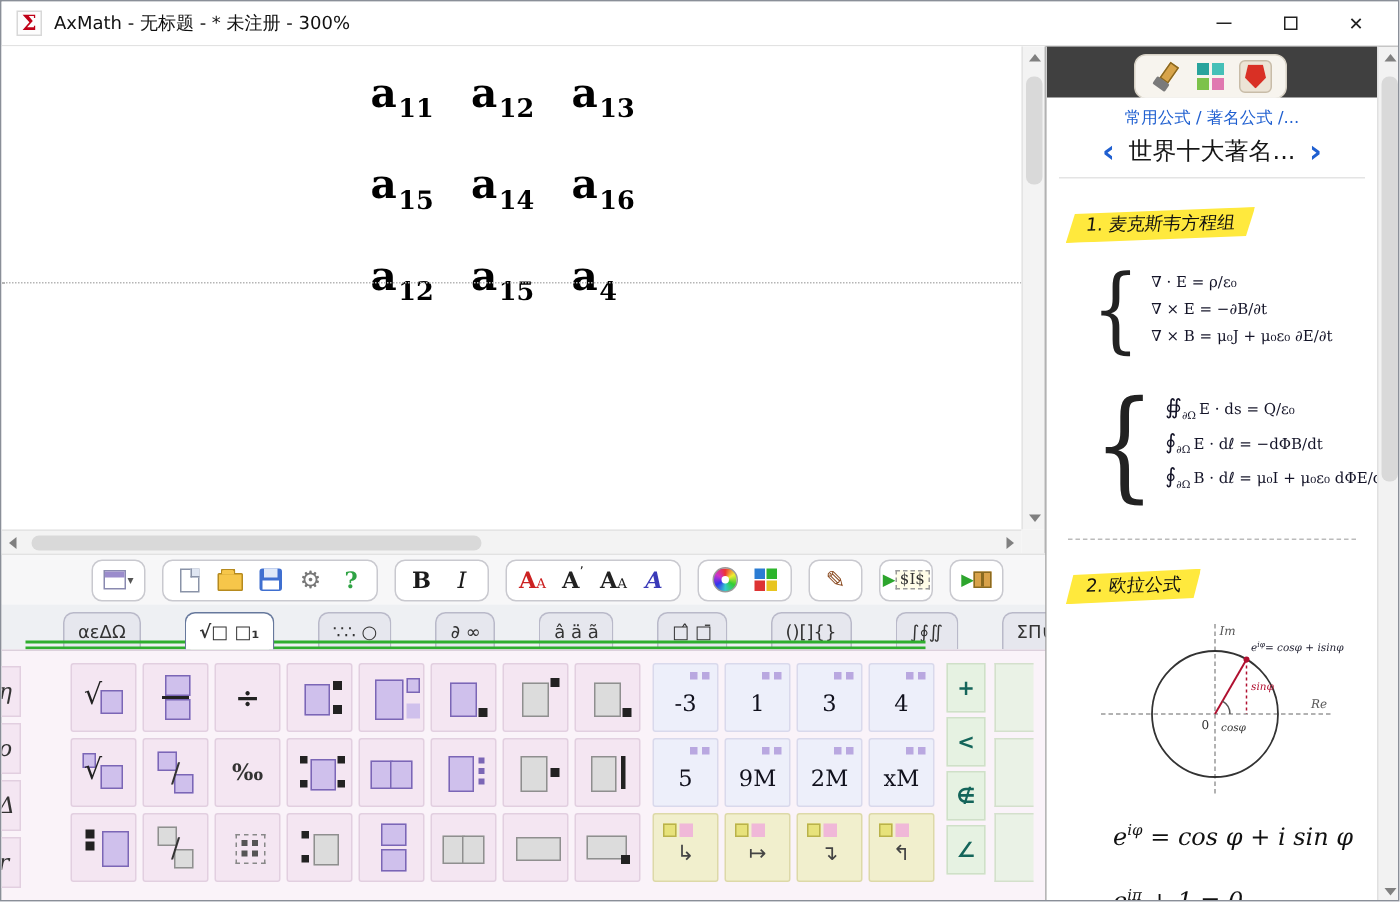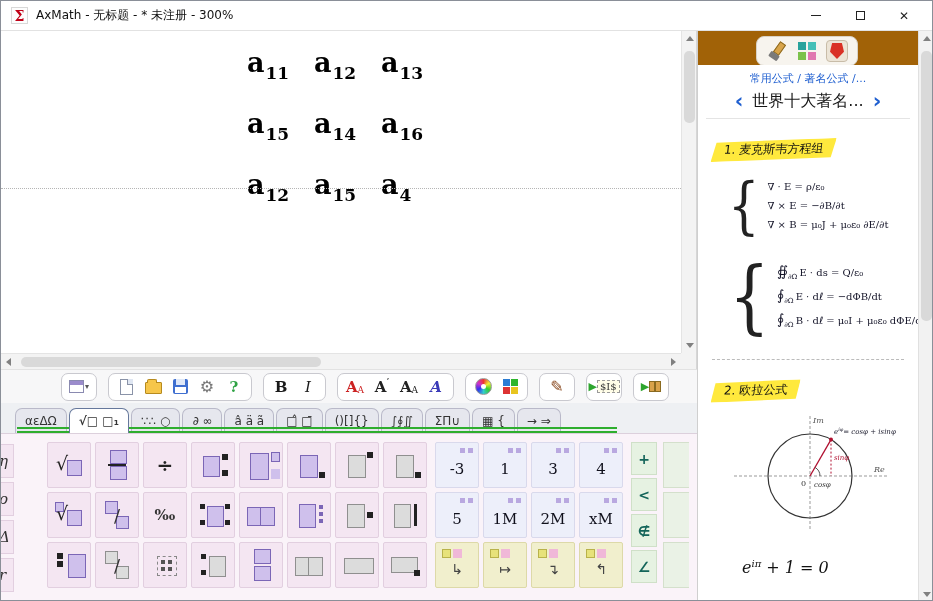--- a/index.html
+++ b/index.html
@@ -61,21 +61,21 @@
   .i-grid{display:grid;grid-template-columns:7px 7px;grid-auto-rows:7px;gap:1px;}
   .i-grid i{display:block;} .cg1{background:#2b7cd3;} .cg2{background:#2db52d;} .cg3{background:#d33;} .cg4{background:#e8c520;}
   .i-pen{font-size:16px;color:#8a4a20;}
   .i-play{font-size:11px;color:#2da52d;}
   .i-dollar{font-family:"DejaVu Serif",serif;font-size:10px;color:#333;border:1px dashed #9a9a9a;padding:0 2px;background:#fffde8;}
   .i-box{width:12px;height:11px;background:#d9a24a;border:1px solid #8a6a20;position:relative;}
   .i-box::before{content:"";position:absolute;left:4px;top:0;bottom:0;width:2px;background:#8a6a20;}
 
   
   .tabrow{position:absolute;left:0;top:402px;width:696px;height:30px;background:#eef0f3;display:flex;align-items:flex-end;padding-left:14px;position:absolute;}
-  .tab{height:25px;padding:0 9px;display:flex;align-items:center;font-size:12px;color:#333;background:#e6e7ee;border:1px solid #b9b9c9;border-bottom:none;border-radius:7px 7px 0 0;margin-right:2px;cursor:pointer;white-space:nowrap;}
+  .tab{height:25px;padding:0 9px;display:flex;align-items:center;font-size:12px;color:#333;background:#e6e7ee;border:1px solid #b9b9c9;border-bottom:none;border-radius:7px 7px 0 0;margin-right:2px;cursor:pointer;white-space:nowrap;margin-left:27px;}
   .tab.active{background:#fff;border-color:#66789c;font-weight:bold;position:relative;z-index:2;}
   .greenline1{position:absolute;left:16px;width:600px;bottom:4px;height:2px;background:#2eae2e;}
   .greenline2{position:absolute;left:16px;width:600px;bottom:0;height:2px;background:#2eae2e;}
 
   
   .palette{position:absolute;left:0;top:432px;width:696px;height:169px;background:#faf3f9;border-top:1px solid #dcd0dc;}
   .pcell{--pf:#cfc0ec;--pb:#7b66b6;--gf:#dcdcdc;--gb:#8f8f8f;position:relative;width:44px;height:46px;background:#f4e6f2;border:1px solid #e2cfe0;border-radius:2px;display:flex;align-items:center;justify-content:center;cursor:pointer;}
   .pg{font-family:"DejaVu Serif",serif;font-size:16px;color:#222;z-index:1;}
   .prow{position:absolute;display:flex;gap:4px;left:46px;}
   .prow1{top:8px;} .prow2{top:58px;} .prow3{top:108px;}
@@ -135,21 +135,21 @@
   .t-wideg2::before{content:"";position:absolute;left:7px;top:14px;width:25px;height:14px;background:var(--gf);border:1px solid var(--gb);}
   .t-wideg2::after{content:"";position:absolute;right:6px;bottom:11px;width:6px;height:6px;background:#222;}
   .t-num{background:#edeffa;border-color:#d9d9ec;}
   .t-num .num{font-family:"DejaVu Serif",serif;font-size:15px;color:#10101c;margin-top:8px;}
   .t-num::before{content:"";position:absolute;right:5px;top:5px;width:5px;height:5px;background:#b9a8e0;box-shadow:-8px 0 0 #b9a8e0;}
   .t-arr{background:#f1efcd;border-color:#ddd9a8;}
   .t-arr .pg{font-family:"DejaVu Sans",sans-serif;font-size:14px;color:#444;margin-top:8px;}
   .t-arr::before{content:"";position:absolute;left:6px;top:6px;width:7px;height:7px;background:#e7e27a;border:1px solid #b9b24a;box-shadow:11px 0 0 #f0b8d8;}
 
   
-  .sidebar{position:absolute;left:696px;top:30px;width:237px;height:571px;background:#a16207;border-left:1px solid #cfcfcf;}
+  .sidebar{position:absolute;left:696px;top:30px;width:237px;height:571px;background:#404040;border-left:1px solid #cfcfcf;}
   .sgroup{position:absolute;left:58px;top:5px;display:flex;gap:8px;padding:3px 9px;background:#f7f4ee;border:1px solid #d8d2c6;border-radius:8px;align-items:center;}
   .si{width:22px;height:22px;display:flex;align-items:center;justify-content:center;cursor:pointer;border-radius:4px;}
   .si.sel{background:#ece4d6;border:1px solid #c8bca8;}
   .si-brush{position:relative;width:18px;height:18px;}
   .si-brush::before{content:"";position:absolute;left:8px;top:0;width:5px;height:11px;background:#d8a44a;border:1px solid #8a6820;transform:rotate(35deg);}
   .si-brush::after{content:"";position:absolute;left:1px;bottom:1px;width:10px;height:6px;background:#7a7a7a;border-radius:1px;transform:rotate(35deg);}
   .si-grid{display:grid;grid-template-columns:8px 8px;grid-auto-rows:8px;gap:2px;}
   .si-grid i{display:block;} .sg1{background:#29a39c;} .sg2{background:#45c0b8;} .sg3{background:#7cc24a;} .sg4{background:#e078b0;}
   .si-stamp{width:14px;height:16px;background:#d93025;clip-path:polygon(15% 0,85% 0,100% 55%,50% 100%,0 55%);}
   .scontent{position:absolute;left:0;top:34px;right:16px;bottom:0;background:#fff;overflow:hidden;}
@@ -483,21 +483,21 @@
         <div class="pcell t-num">
           <span class="num">4</span>
         </div>
       </div>
     <div class="nrow nrow2">
 
     <div class="pcell t-num">
           <span class="num">5</span>
         </div>
         <div class="pcell t-num">
-          <span class="num">1M</span>
+          <span class="num">9M</span>
         </div>
         <div class="pcell t-num">
           <span class="num">2M</span>
         </div>
         <div class="pcell t-num">
           <span class="num">xM</span>
         </div>
       </div>
     <div class="nrow nrow3">
 
@@ -600,20 +600,21 @@
         <path d="M 98 66 A 10 10 0 0 0 93 57.4" fill="none" stroke="#555" stroke-width="1"></path>
         <circle cx="109" cy="29.6" r="2" fill="#b01030"></circle>
         <text x="91" y="13" font-size="8" font-style="italic" fill="#555" font-family="DejaVu Serif, serif">Im</text>
         <text x="152" y="62" font-size="8" font-style="italic" fill="#555" font-family="DejaVu Serif, serif">Re</text>
         <text x="79" y="76" font-size="8" fill="#333" font-family="DejaVu Serif, serif">0</text>
         <text x="92" y="77" font-size="7" font-style="italic" fill="#333" font-family="DejaVu Serif, serif">cosφ</text>
         <text x="112" y="50" font-size="7" font-style="italic" fill="#b01030" font-family="DejaVu Serif, serif">sinφ</text>
         <text x="112" y="24" font-size="7" font-style="italic" fill="#223" font-family="DejaVu Serif, serif"><tspan>e</tspan><tspan dy="-3" font-size="5">iφ</tspan><tspan dy="3">= cosφ + isinφ</tspan></text>
       </svg>
 
+      <div class="euler"><span>e</span><sup>iφ</sup><span> = cos φ + i sin φ</span></div>
       <div class="identity"><span>e</span><sup>iπ</sup><span> + 1 = 0</span></div>
     </div>
     <div class="sscroll">
       <div class="sb-arrow" style="top:0;left:0;">
           <span class="tri-up"></span>
         </div>
       <div class="sthumb"></div>
       <div class="sb-arrow" style="bottom:0;left:0;">
           <span class="tri-dn"></span>
         </div>

